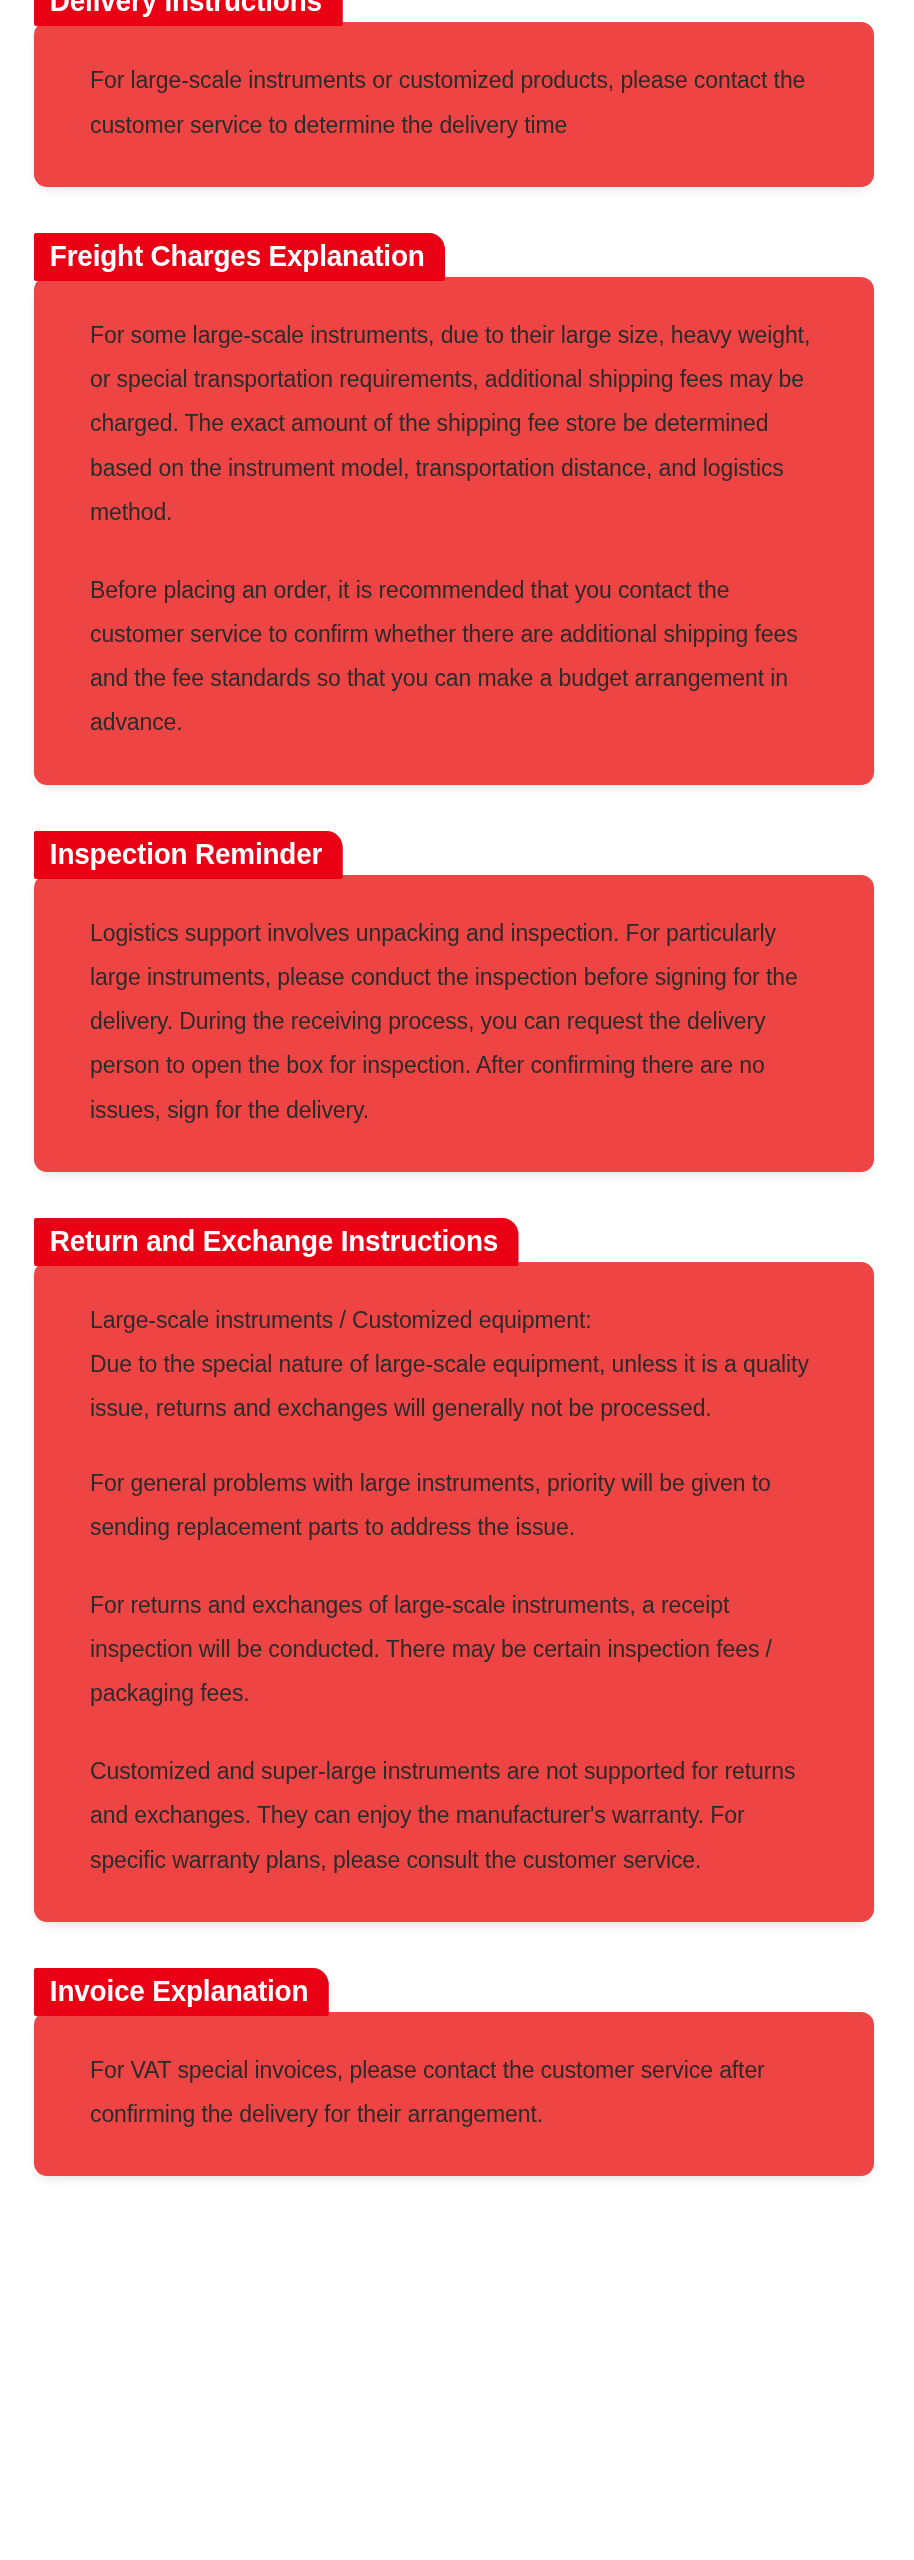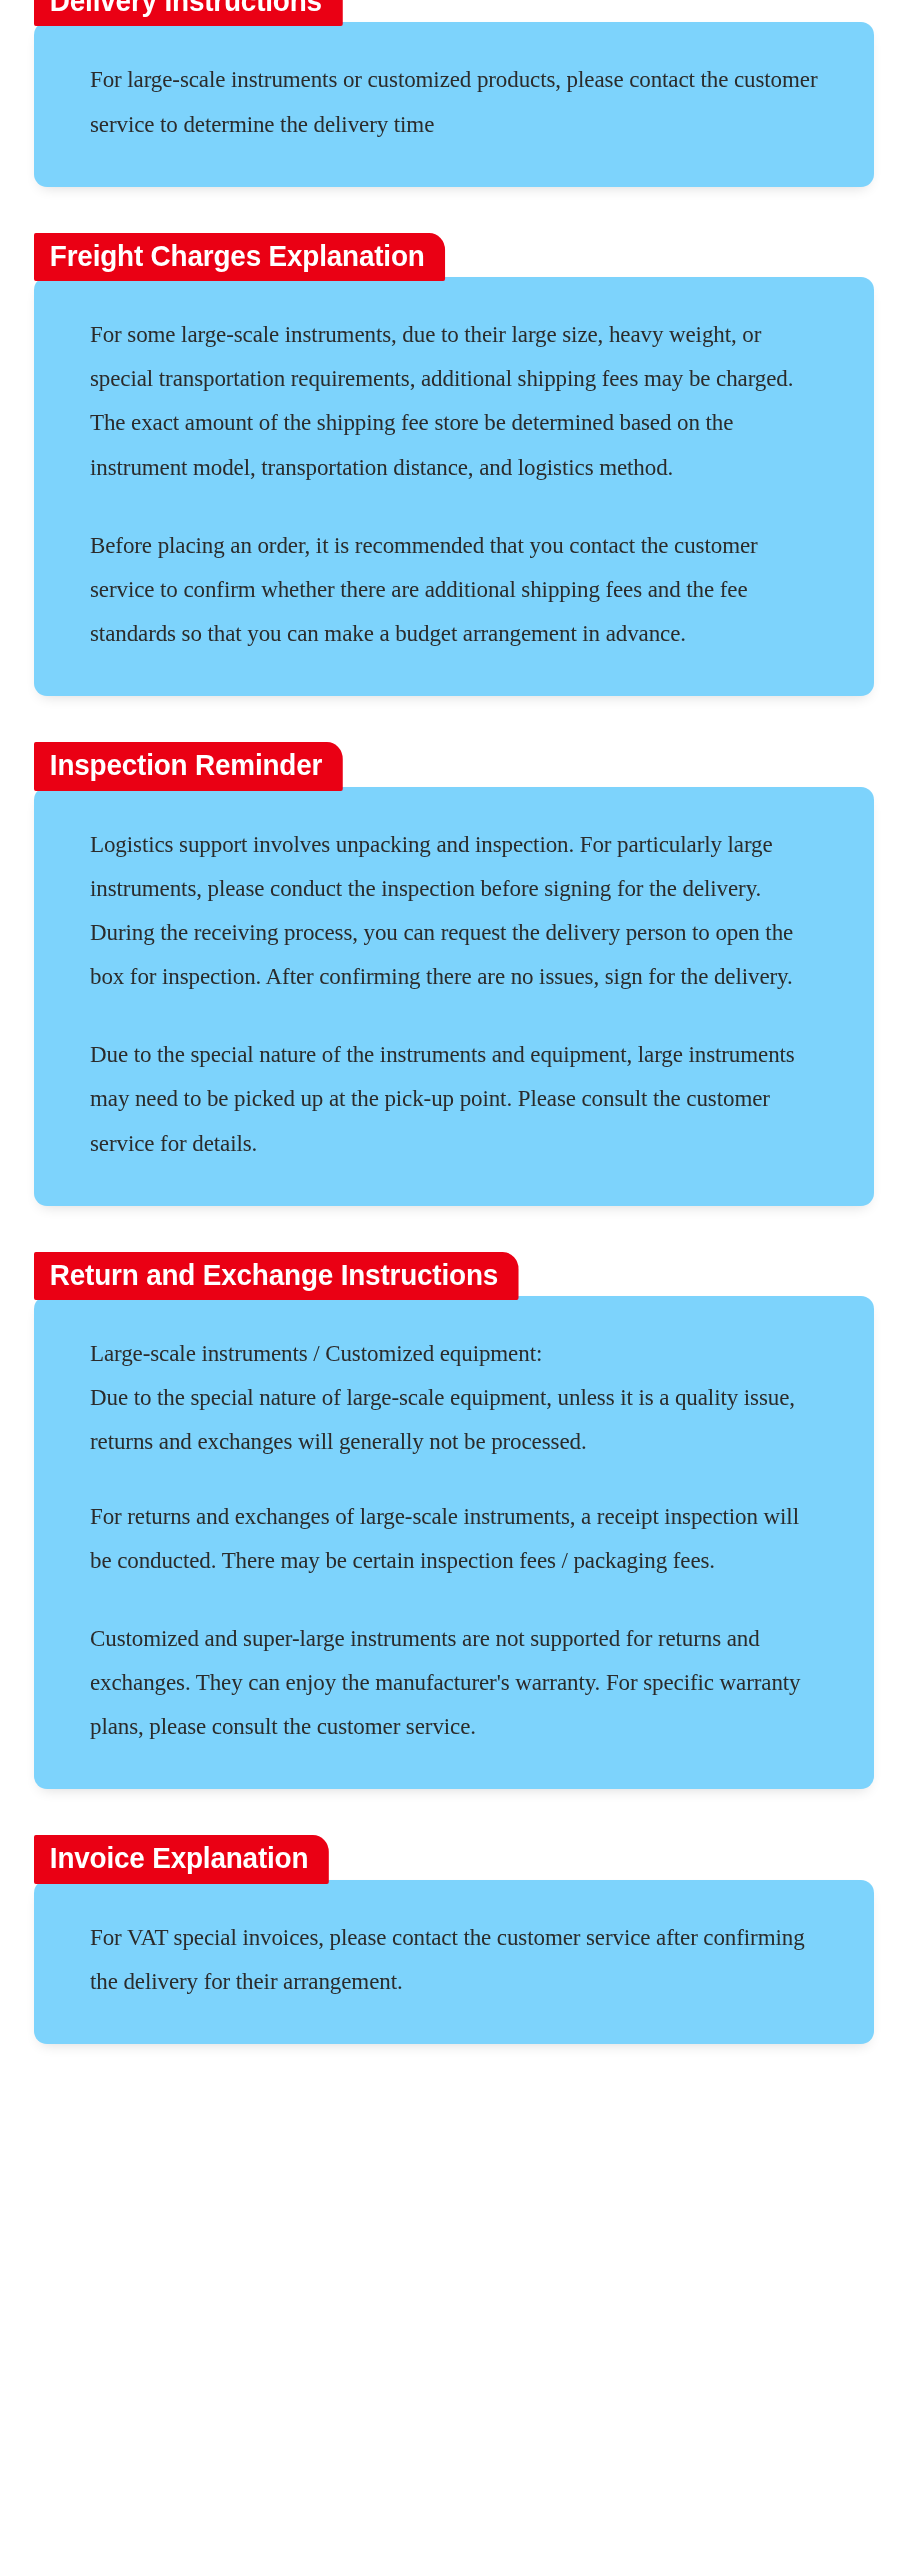--- a/index.html
+++ b/index.html
@@ -55,25 +55,24 @@
     white-space: nowrap;
     transform: scaleX(0.93);
     transform-origin: left center;
   }
 
   .section-card {
     position: relative;
     z-index: 1;
     margin: -4px 0 0 34px;
     width: 840px;
-    background: #7dd3fc;
+    background: #ef4444;
     border-radius: 13px;
     box-shadow: 0 6px 14px -6px rgba(0,0,0,0.16);
     padding: 36px 56px 40px 56px;
-    font-family: Liberation Serif, serif;
   }
 
   .para {
     margin: 0 0 34px 0;
     color: #2b2b2b;
     font-size: 23px;
     line-height: 1.92;
     font-weight: 400;
     letter-spacing: -0.1px;
     white-space: pre-line;
@@ -107,31 +106,31 @@
       <p class="para">Before placing an order, it is recommended that you contact the customer service to confirm whether there are additional shipping fees and the fee standards so that you can make a budget arrangement in advance.</p>
     </div>
   </div>
 
   <div class="section">
     <div class="section-header">
       <span>Inspection Reminder</span>
     </div>
     <div class="section-card">
       <p class="para">Logistics support involves unpacking and inspection. For particularly large instruments, please conduct the inspection before signing for the delivery. During the receiving process, you can request the delivery person to open the box for inspection. After confirming there are no issues, sign for the delivery.</p>
-      <p class="para">Due to the special nature of the instruments and equipment, large instruments may need to be picked up at the pick-up point. Please consult the customer service for details.</p>
     </div>
   </div>
 
   <div class="section">
     <div class="section-header">
       <span>Return and Exchange Instructions</span>
     </div>
     <div class="section-card">
       <p class="para tight">Large-scale instruments / Customized equipment:
 Due to the special nature of large-scale equipment, unless it is a quality issue, returns and exchanges will generally not be processed.</p>
+      <p class="para">For general problems with large instruments, priority will be given to sending replacement parts to address the issue.</p>
       <p class="para">For returns and exchanges of large-scale instruments, a receipt inspection will be conducted. There may be certain inspection fees / packaging fees.</p>
       <p class="para"> Customized and super-large instruments are not supported for returns and exchanges. They can enjoy the manufacturer's warranty. For specific warranty plans, please consult the customer service.</p>
     </div>
   </div>
 
   <div class="section">
     <div class="section-header">
       <span>Invoice Explanation</span>
     </div>
     <div class="section-card">

